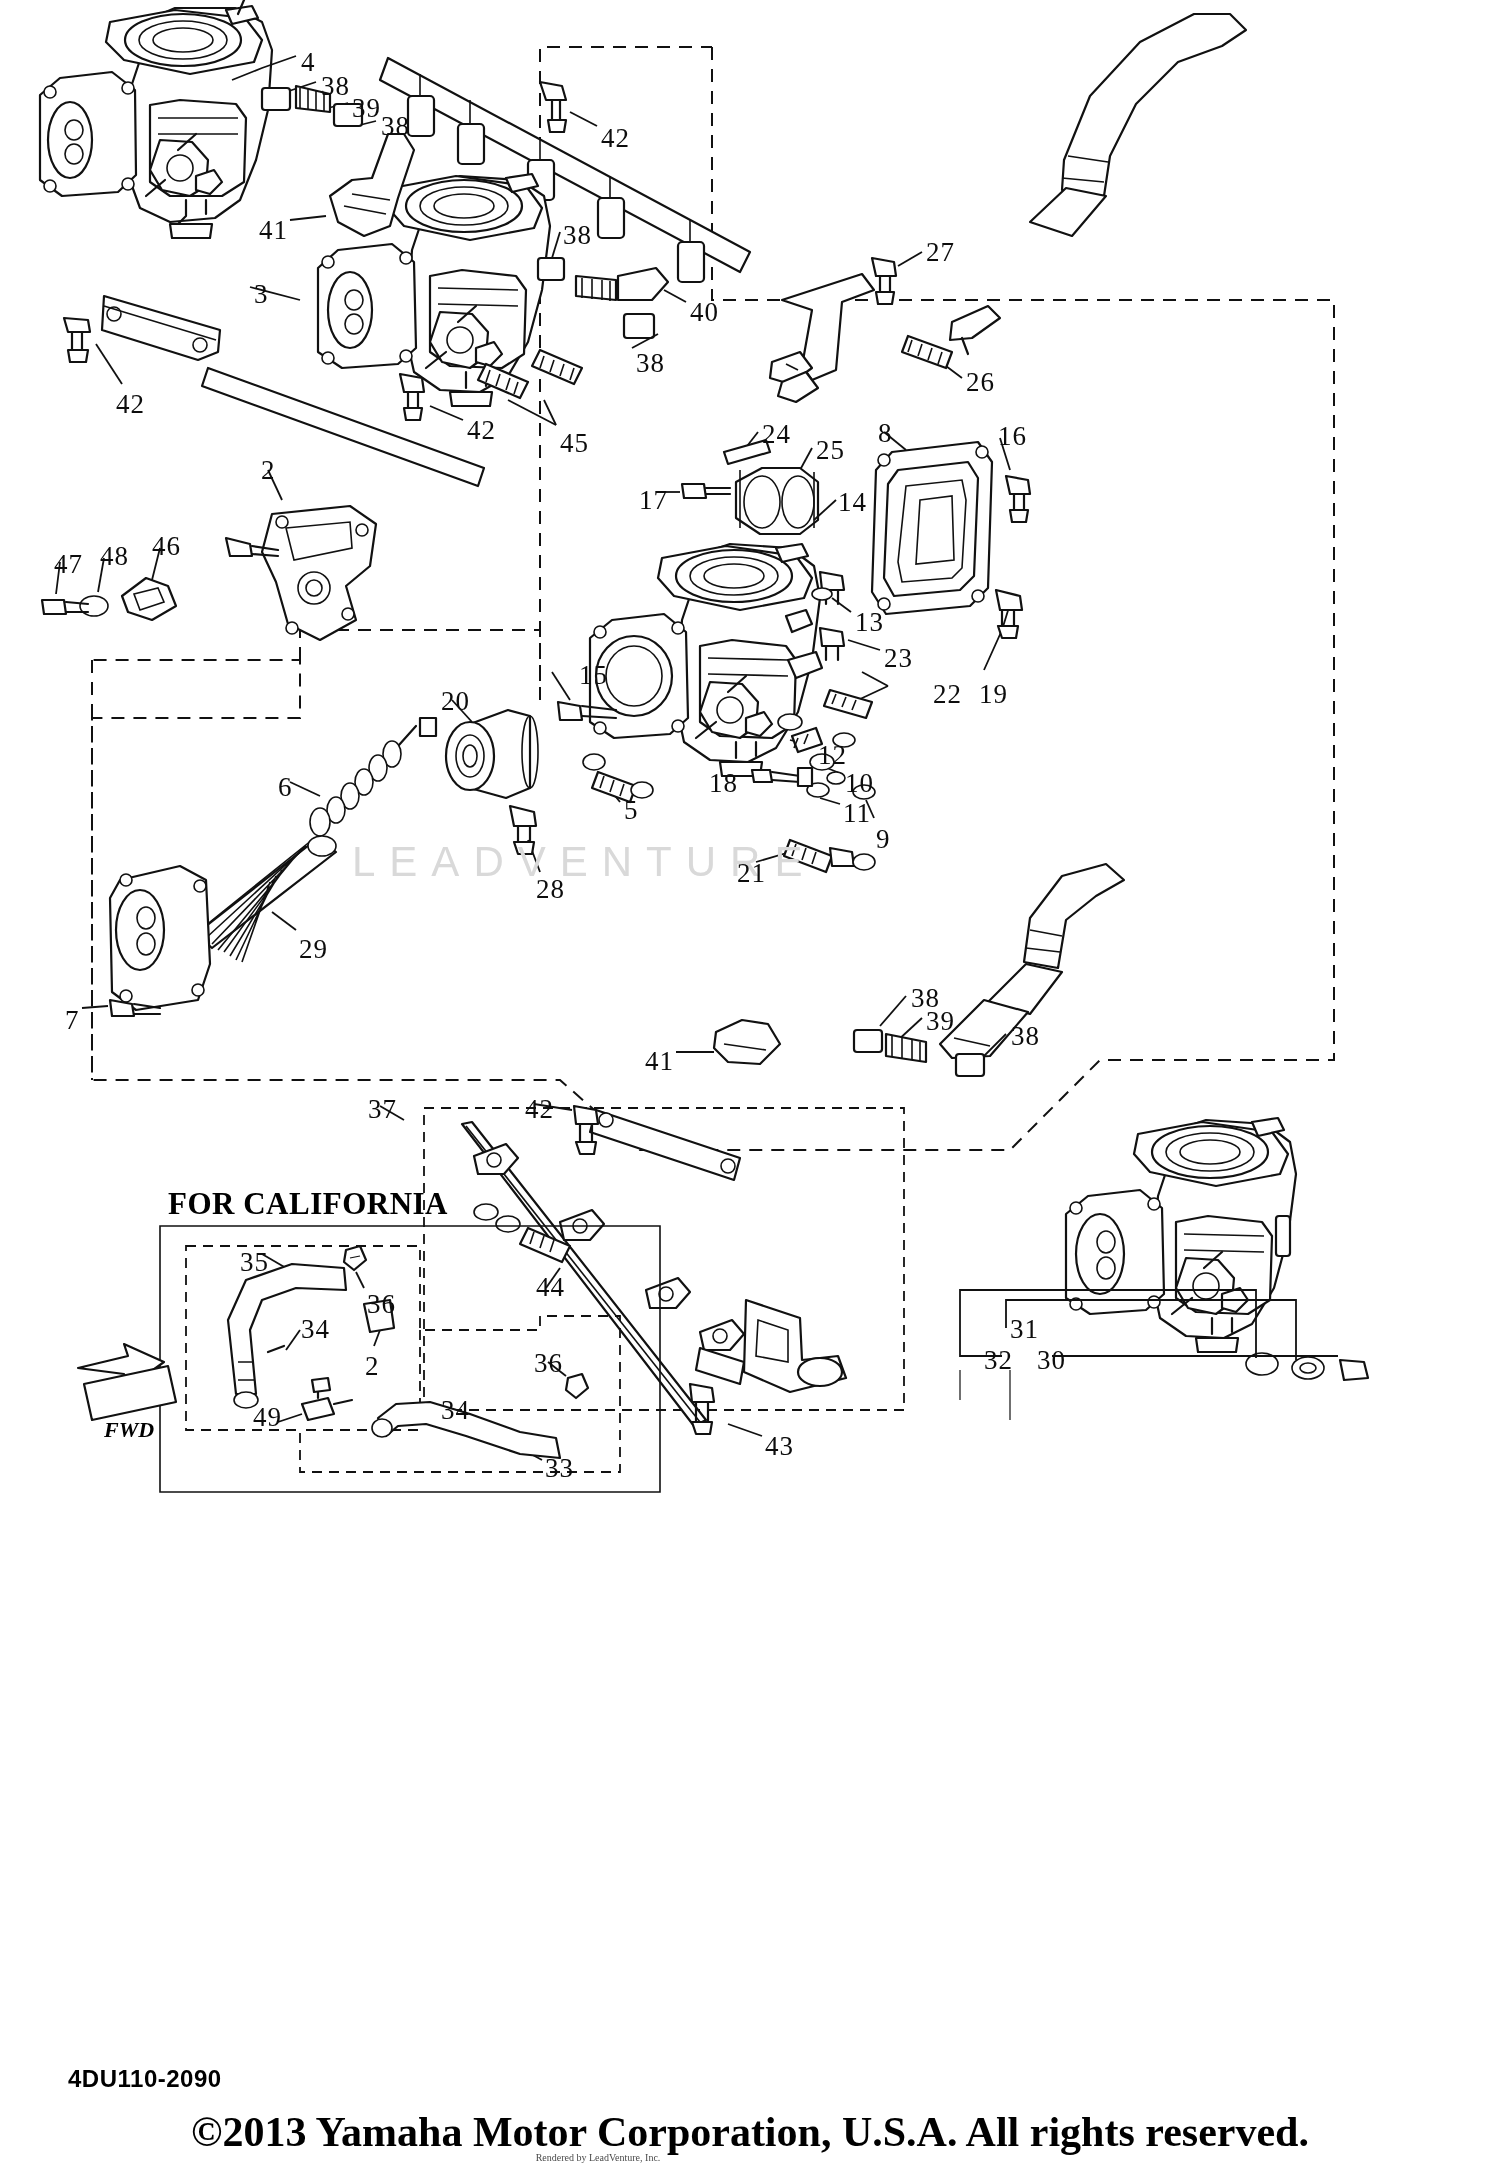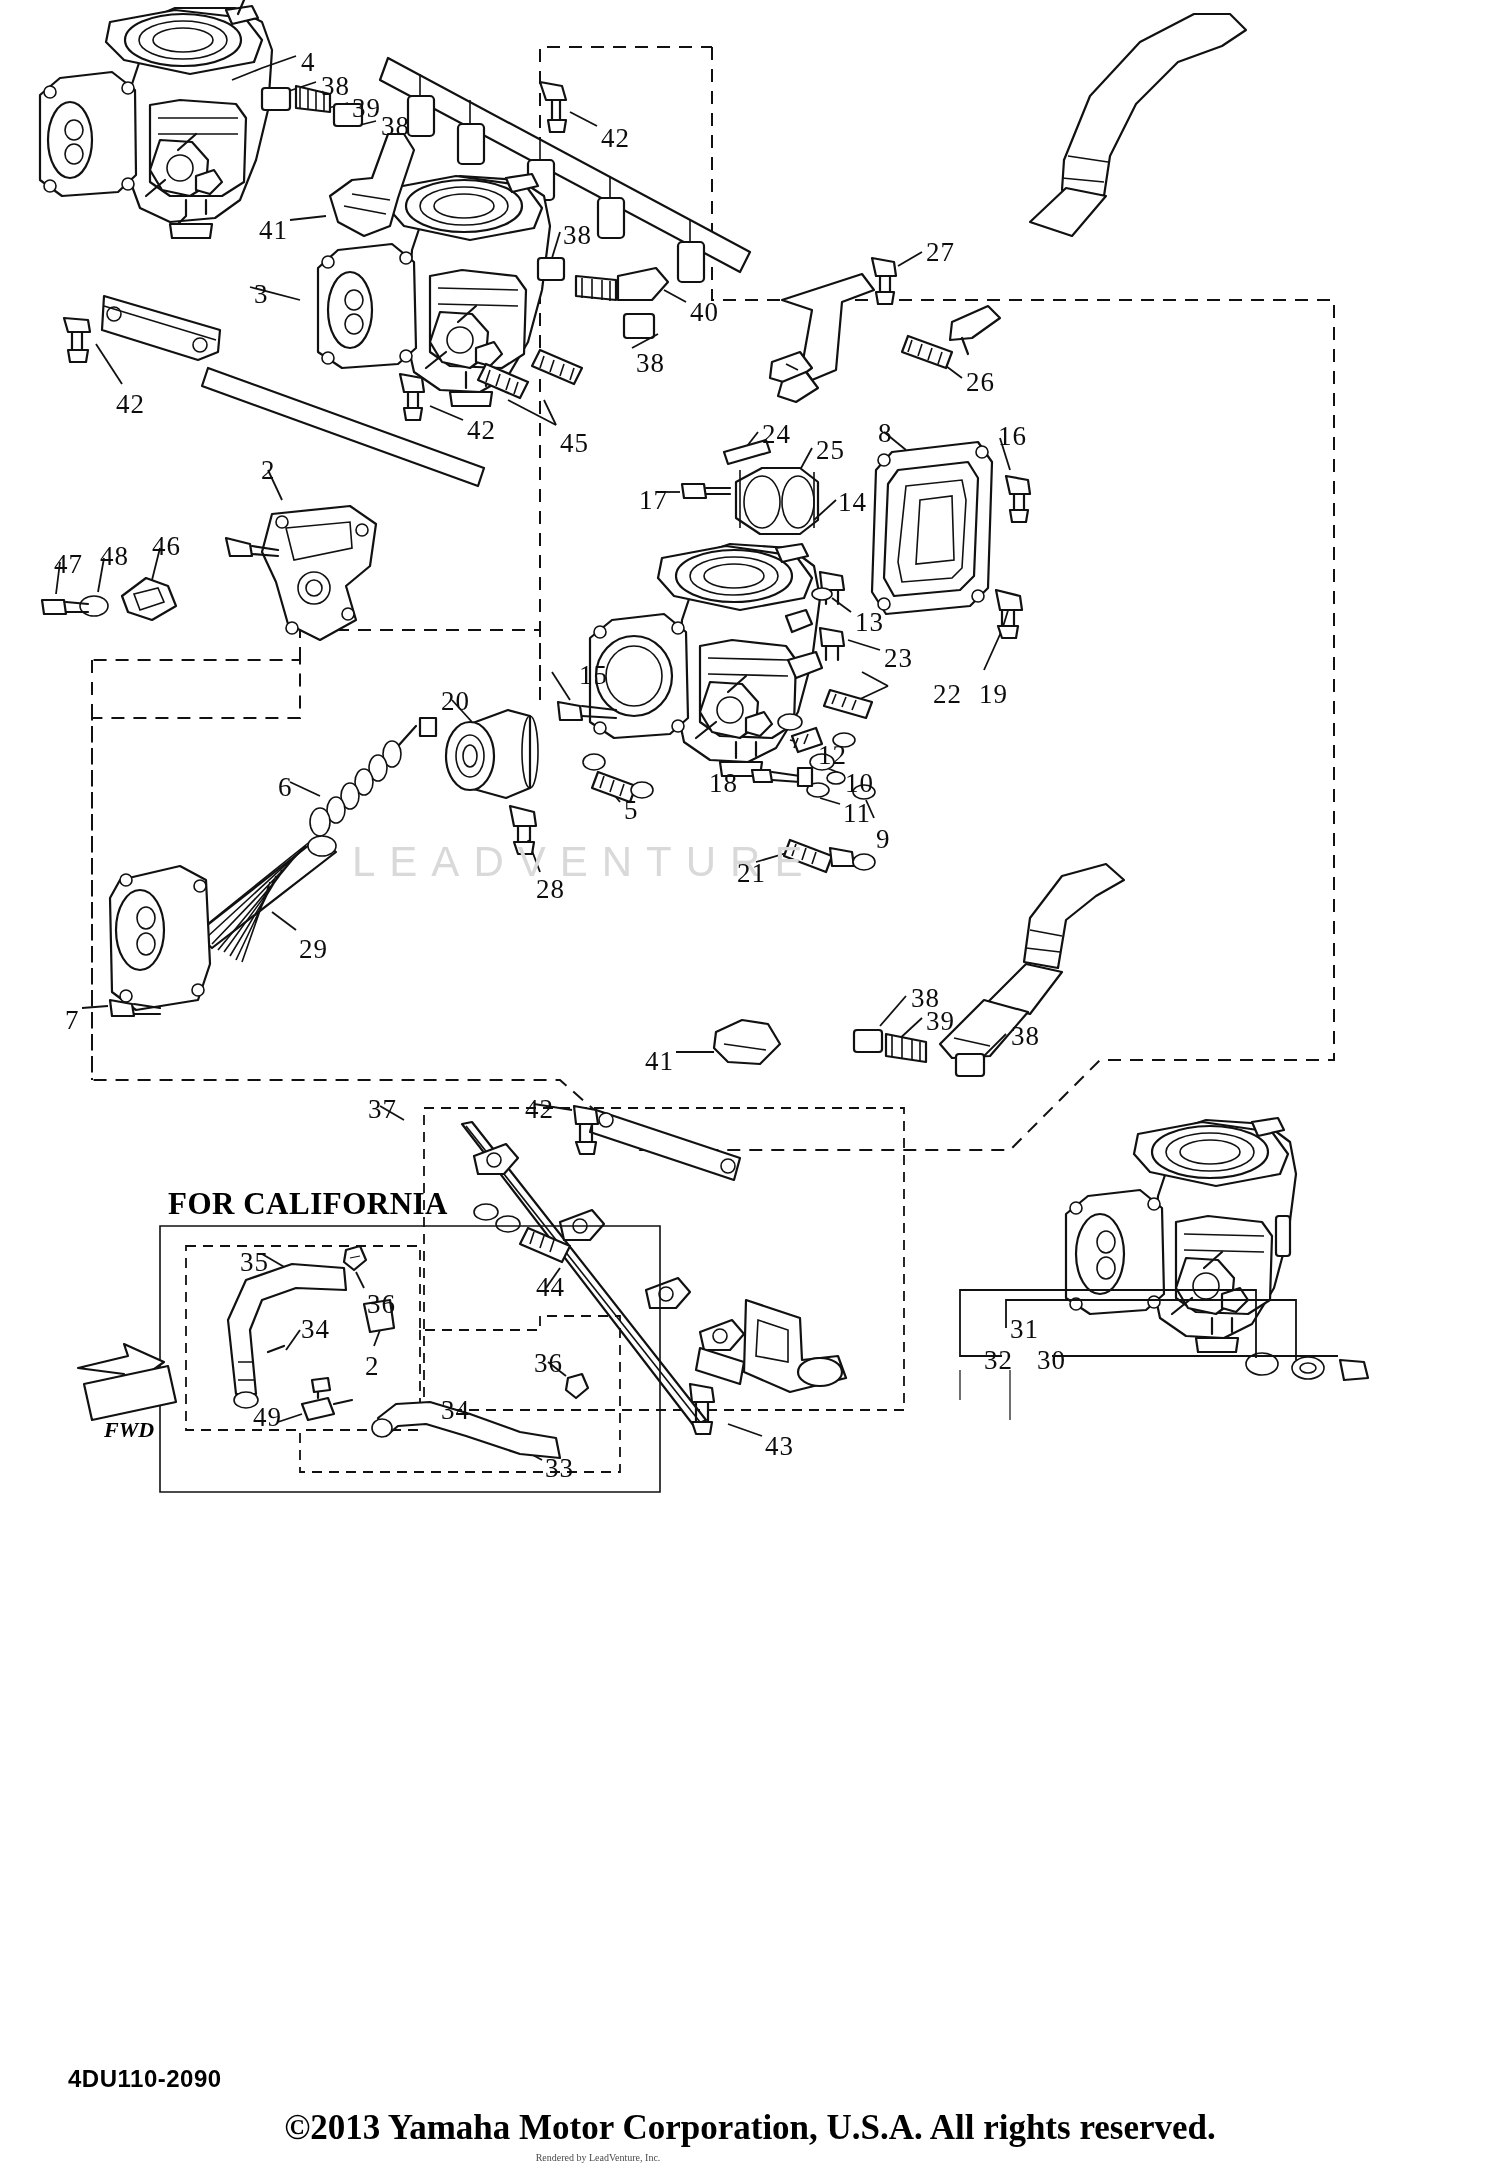--- a/index.html
+++ b/index.html
@@ -60,21 +60,21 @@
     letter-spacing: 0.5px;
     color: #000;
     white-space: nowrap;
   }
   .copyright {
     position: absolute;
     left: 0;
     width: 1500px;
     text-align: center;
     font-family: "Liberation Serif", serif;
-    font-size: 35px;
+    font-size: 42px;
     font-weight: bold;
     color: #000;
     white-space: nowrap;
   }
   .rendered-by {
     position: absolute;
     left: 0;
     width: 1196px;
     text-align: center;
     font-family: Liberation Serif, serif;

